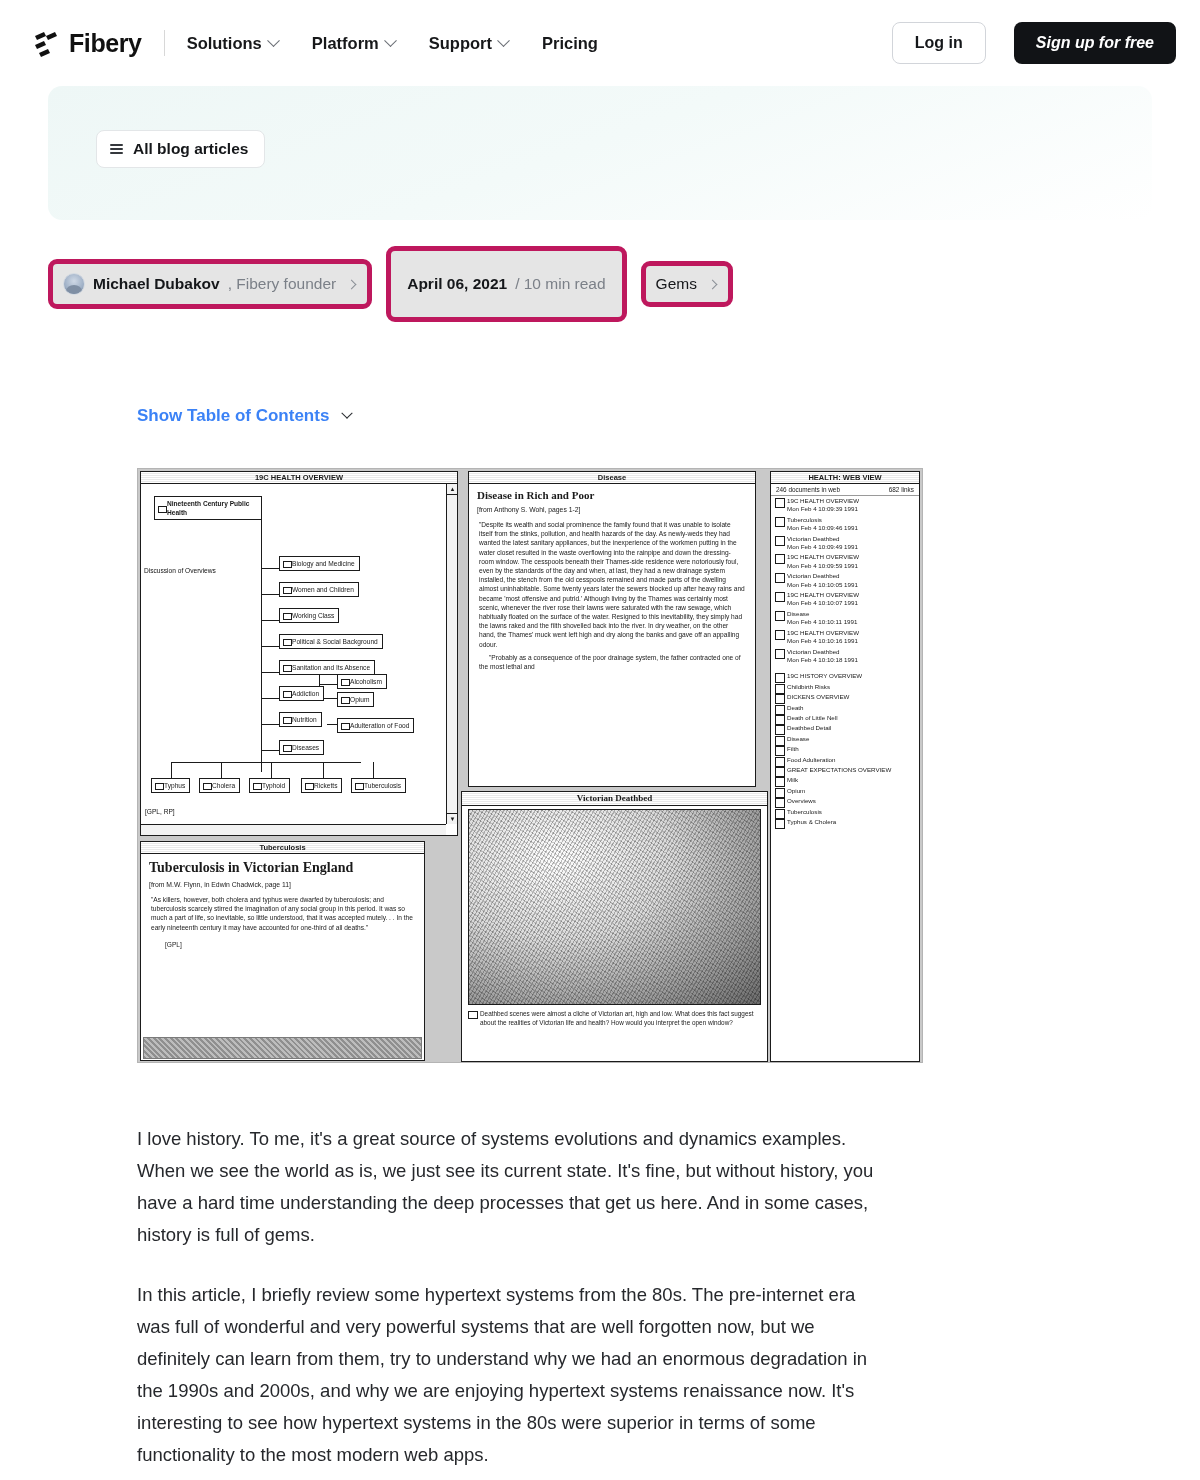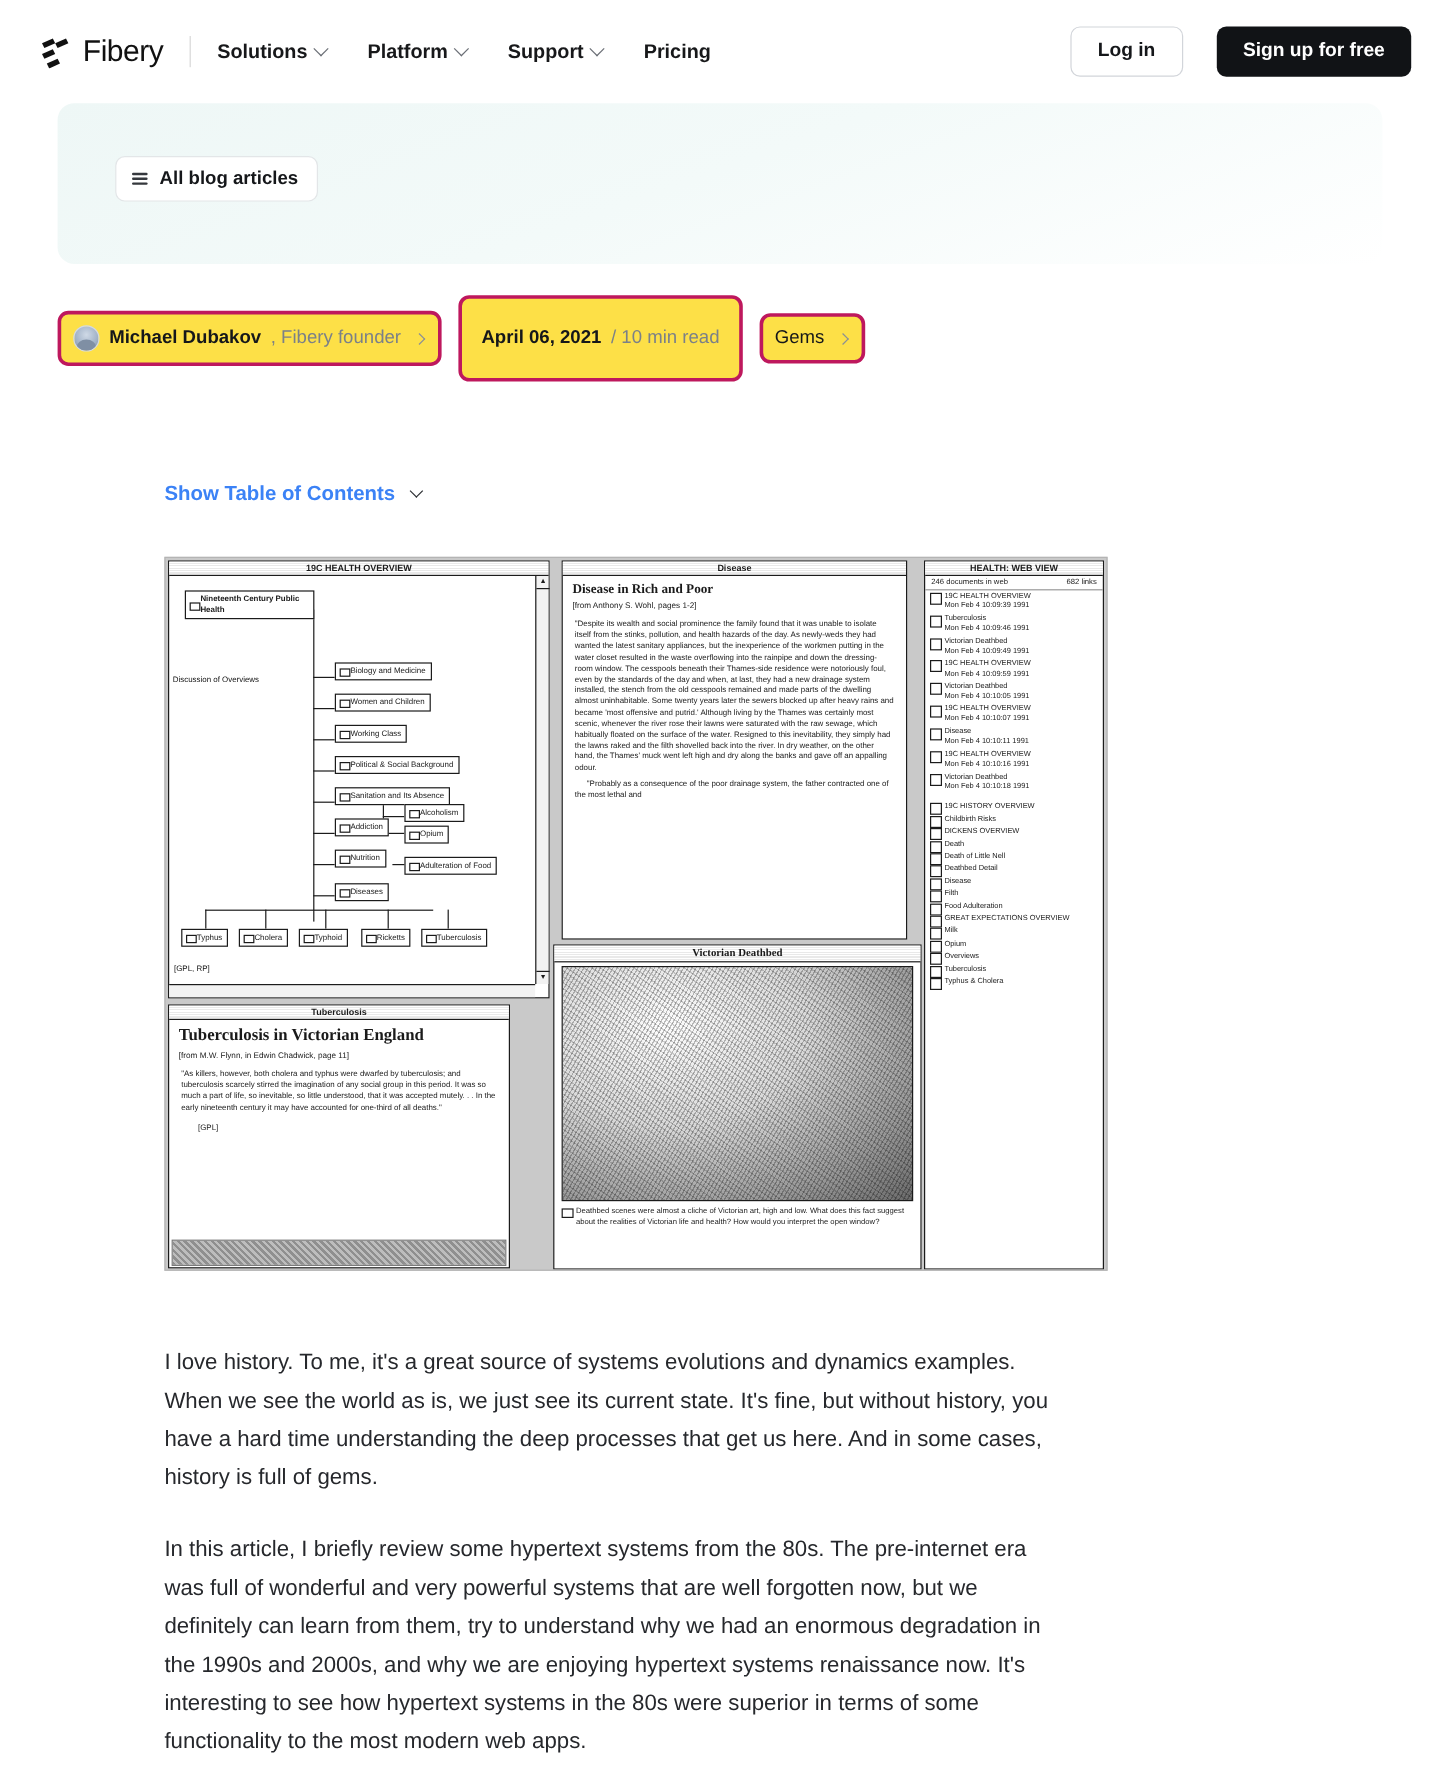--- a/index.html
+++ b/index.html
@@ -22,21 +22,21 @@
   }
   .brand {
     display: flex;
     align-items: center;
     gap: 9px;
     margin-right: 6px;
   }
   .brand-mark { width: 28px; height: 28px; display: block; }
   .brand-name {
     font-size: 25px;
-    font-weight: 400;
+    font-weight: 700;
     letter-spacing: -0.4px;
     color: #111;
   }
   .brand-divider {
     width: 1px;
     height: 26px;
     background: #d8d8d8;
     margin: 0 22px 0 16px;
   }
   .nav {
@@ -79,20 +79,21 @@
   }
   .btn-signup {
     border: none;
     background: #111316;
     border-radius: 8px;
     padding: 12px 22px;
     font-size: 16px;
     font-weight: 700;
     color: #fff;
     cursor: pointer;
+    font-style: italic;
   }
 
   
   .hero {
     margin: 0 48px;
     background: linear-gradient(160deg, #eef7f6 0%, #f3faf9 48%, #ffffff 100%);
     border-radius: 14px;
     padding: 44px 48px 52px 48px;
     position: relative;
   }
@@ -127,22 +128,22 @@
   .meta-row {
     margin: 26px 0 0 48px;
     display: flex;
     align-items: center;
     gap: 14px;
   }
   .meta-chip {
     display: inline-flex;
     align-items: center;
     gap: 8px;
-    background: #fde047;
-    border: 3px solid #be185d;
+    background: #e5e5e5;
+    border: 5px solid #be185d;
     border-radius: 9px;
     padding: 9px 12px 9px 10px;
     font-size: 15.5px;
     color: #15171a;
     cursor: pointer;
   }
   .meta-chip.plain { padding: 24px 16px; cursor: default; }
   .avatar {
     width: 22px; height: 22px; border-radius: 50%;
     background: radial-gradient(circle at 50% 35%, #cfd9e6 0%, #9fb0c6 60%, #6f8096 100%);

